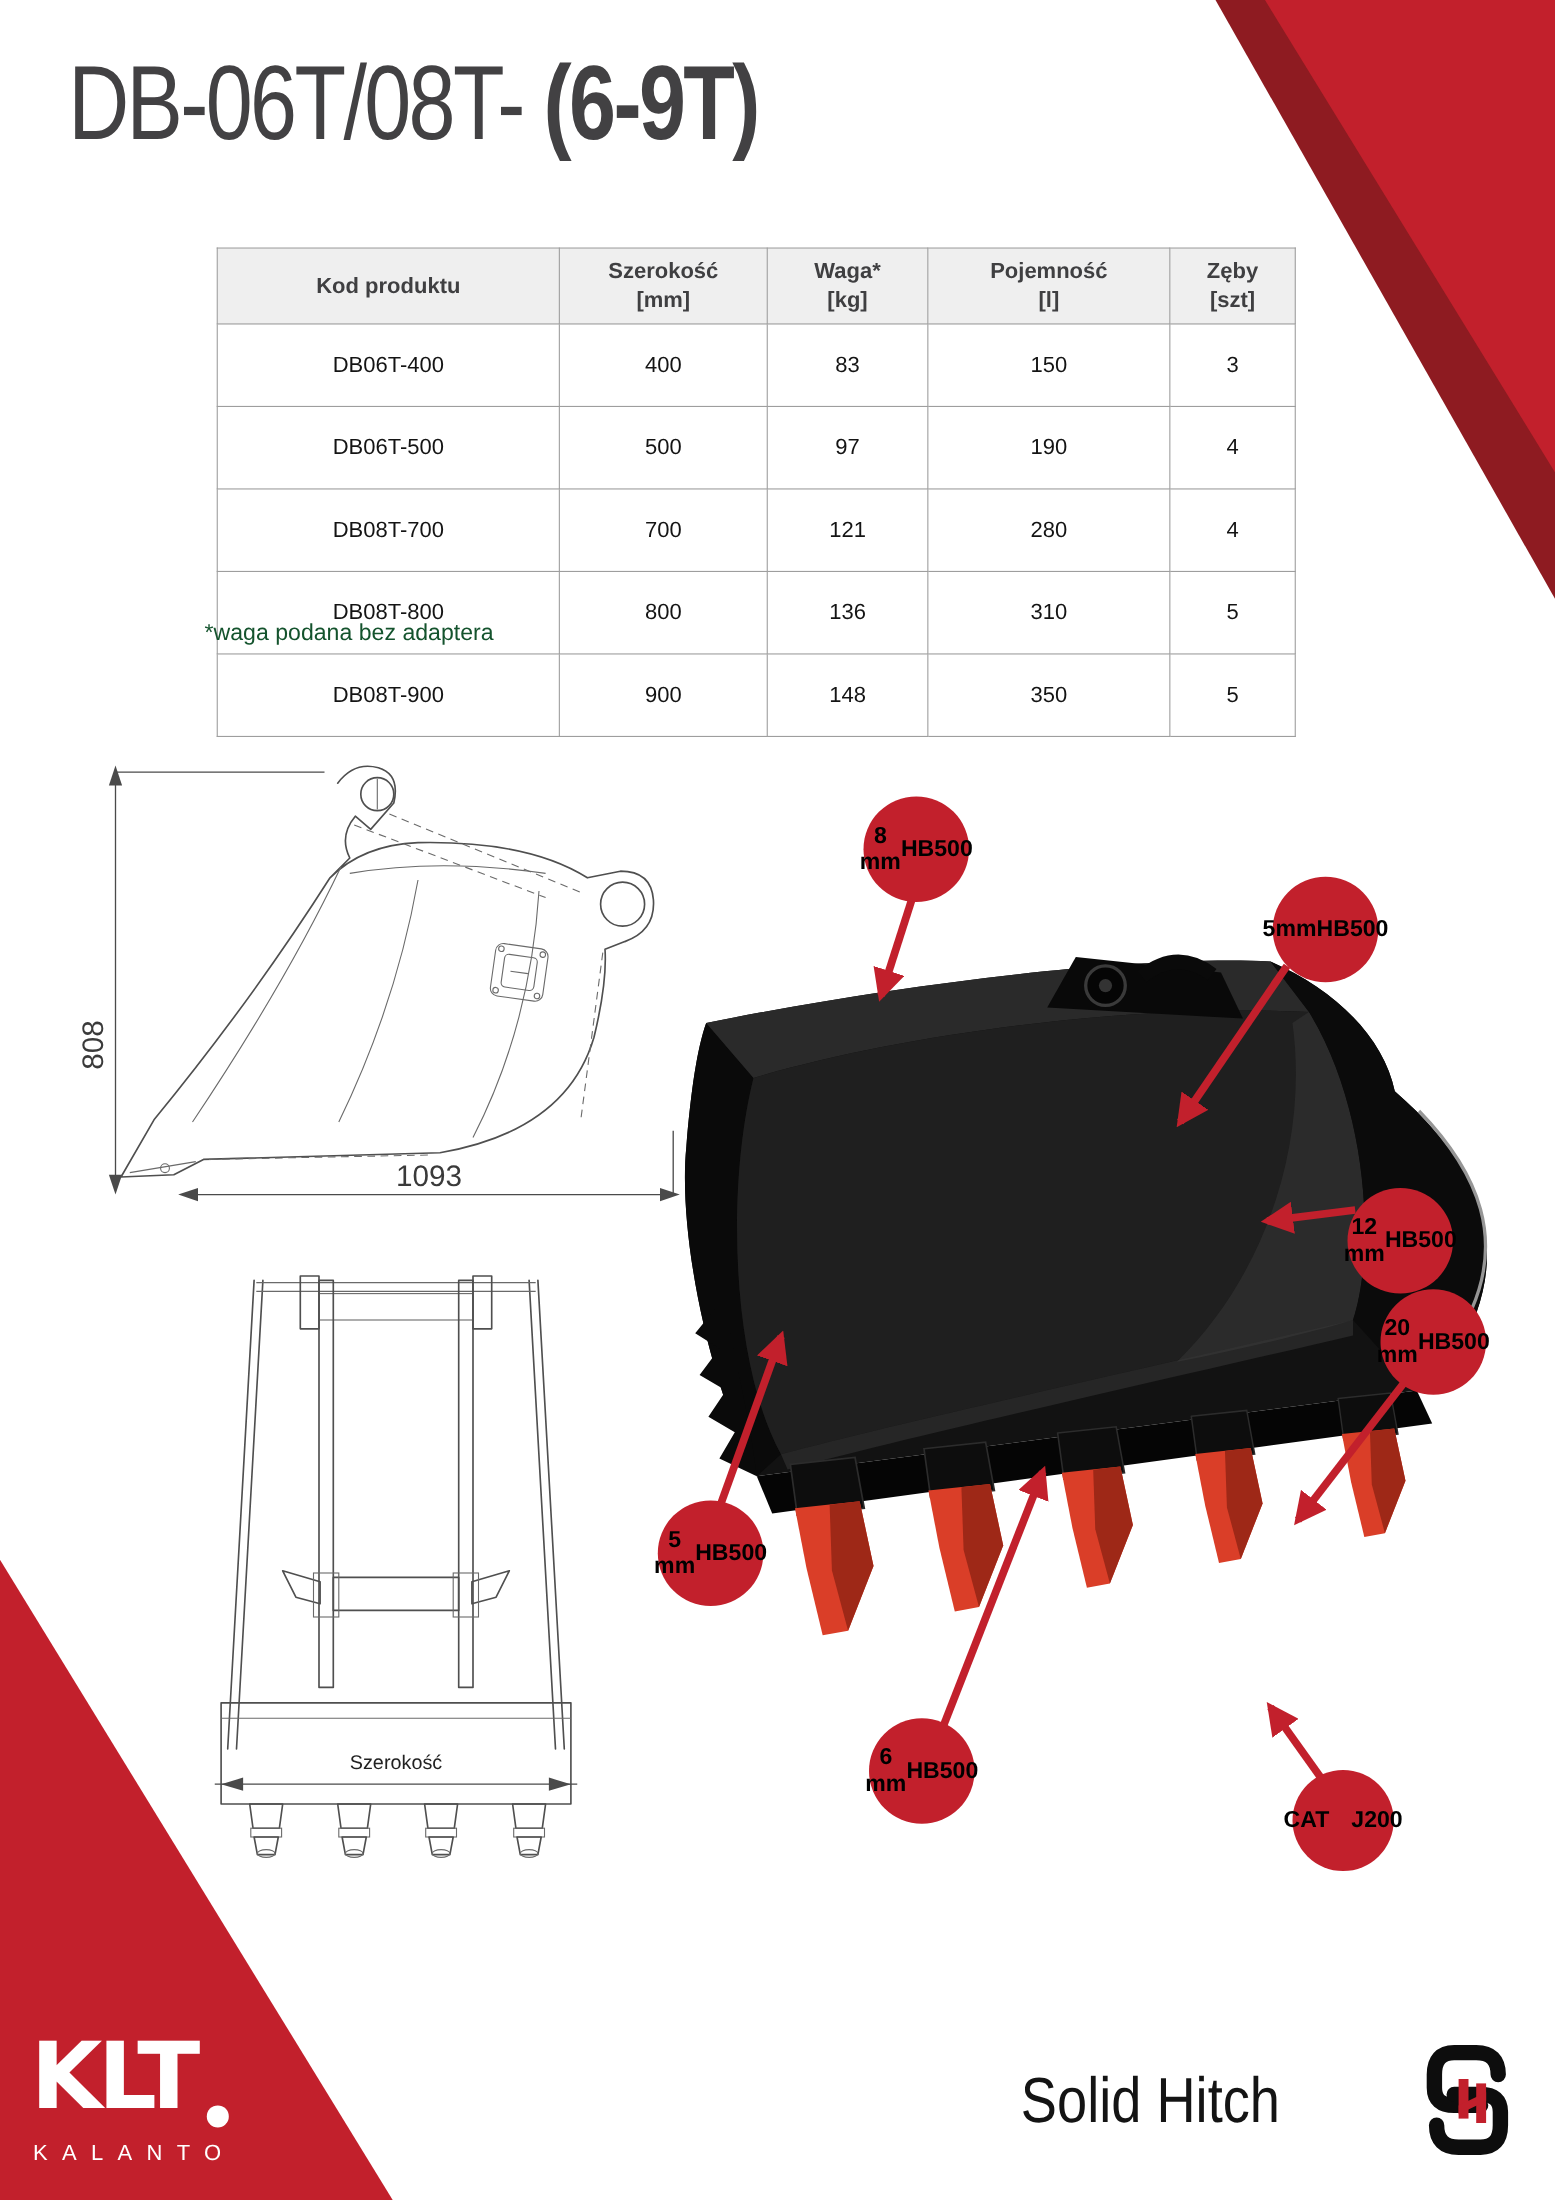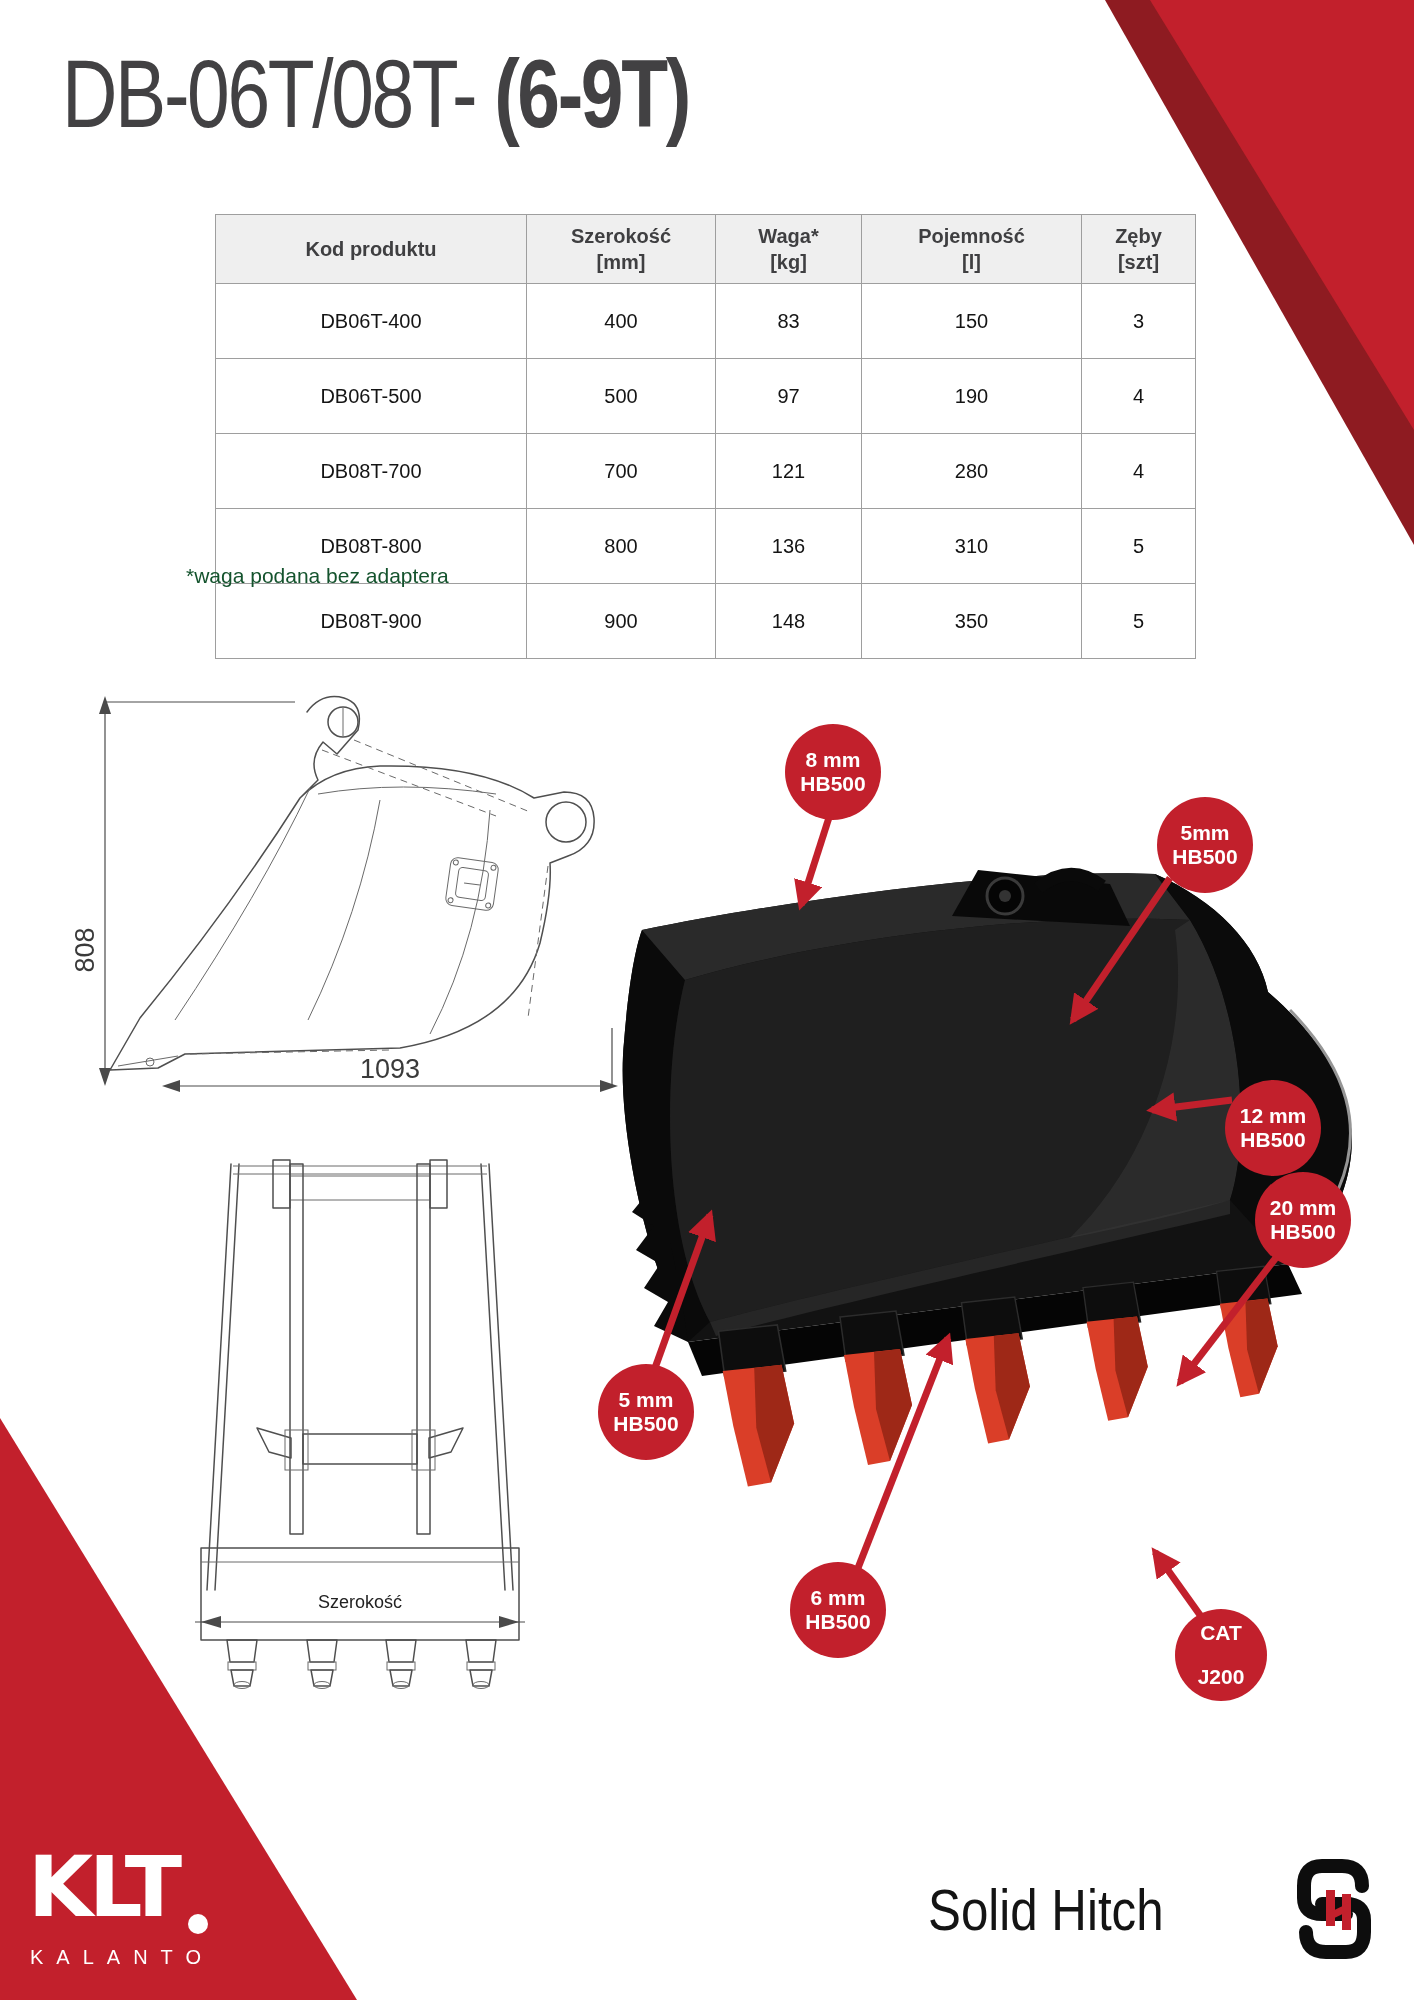--- a/index.html
+++ b/index.html
@@ -11,22 +11,22 @@
   #bg-svg{position:absolute;left:0;top:0;z-index:0;}
 
   
   #title{position:absolute;left:62px;top:44px;z-index:5;white-space:nowrap;
          transform:scaleX(0.80);transform-origin:0 0;
          font-size:96px;letter-spacing:-3px;color:#424143;line-height:1.05;}
   #title .t-reg{font-weight:400;}
   #title .t-bold{font-weight:700;}
 
   
-  #spec-table{position:absolute;left:197px;top:214px;z-index:5;width:980px;
-              border-collapse:collapse;table-layout:fixed;margin-left:18px;}
+  #spec-table{position:absolute;left:197px;top:225px;z-index:5;width:980px;
+              border-collapse:collapse;table-layout:fixed;}
   #spec-table th,#spec-table td{border:1px solid #9e9e9e;text-align:center;vertical-align:middle;}
   #spec-table th{background:#efefef;color:#3f3f41;font-weight:700;font-size:20px;
                  line-height:26px;height:68px;white-space:pre-line;padding:0 4px;}
   #spec-table td{height:42px;font-size:20px;color:#141414;background:#ffffff;padding:16px 4px;}
   #spec-table .c1{width:311px;}
   #spec-table .c2{width:189px;}
   #spec-table .c3{width:146px;}
   #spec-table .c4{width:220px;}
   #spec-table .c5{width:114px;}
 
@@ -43,21 +43,21 @@
   .dim-text{fill:#3a3a3a;font-size:27px;font-family:"Liberation Sans",sans-serif;}
 
   
   #bucket{position:absolute;left:590px;top:860px;z-index:10;}
 
   
   #leader-overlay{position:absolute;left:0;top:0;z-index:30;pointer-events:none;}
 
   
   .badge{position:absolute;z-index:40;width:96px;height:96px;border-radius:50%;
-         background:#C2202C;color:#ffffff;display:flex;flex-direction:column;
+         background:#C2202C;color:#000000;display:flex;
          align-items:center;justify-content:center;font-size:21px;font-weight:600;
          line-height:1.15;text-align:center;}
   .badge.small{width:92px;height:92px;gap:20px;}
 
   
   #klt-logo{position:absolute;left:26px;top:1838px;z-index:6;}
   #solid-hitch{position:absolute;left:928px;top:1876px;z-index:6;font-size:58px;color:#141414;
                white-space:nowrap;transform:scaleX(0.85);transform-origin:0 0;letter-spacing:0px;}
   #sh-logo{position:absolute;left:1288px;top:1854px;z-index:6;}
 </style>

